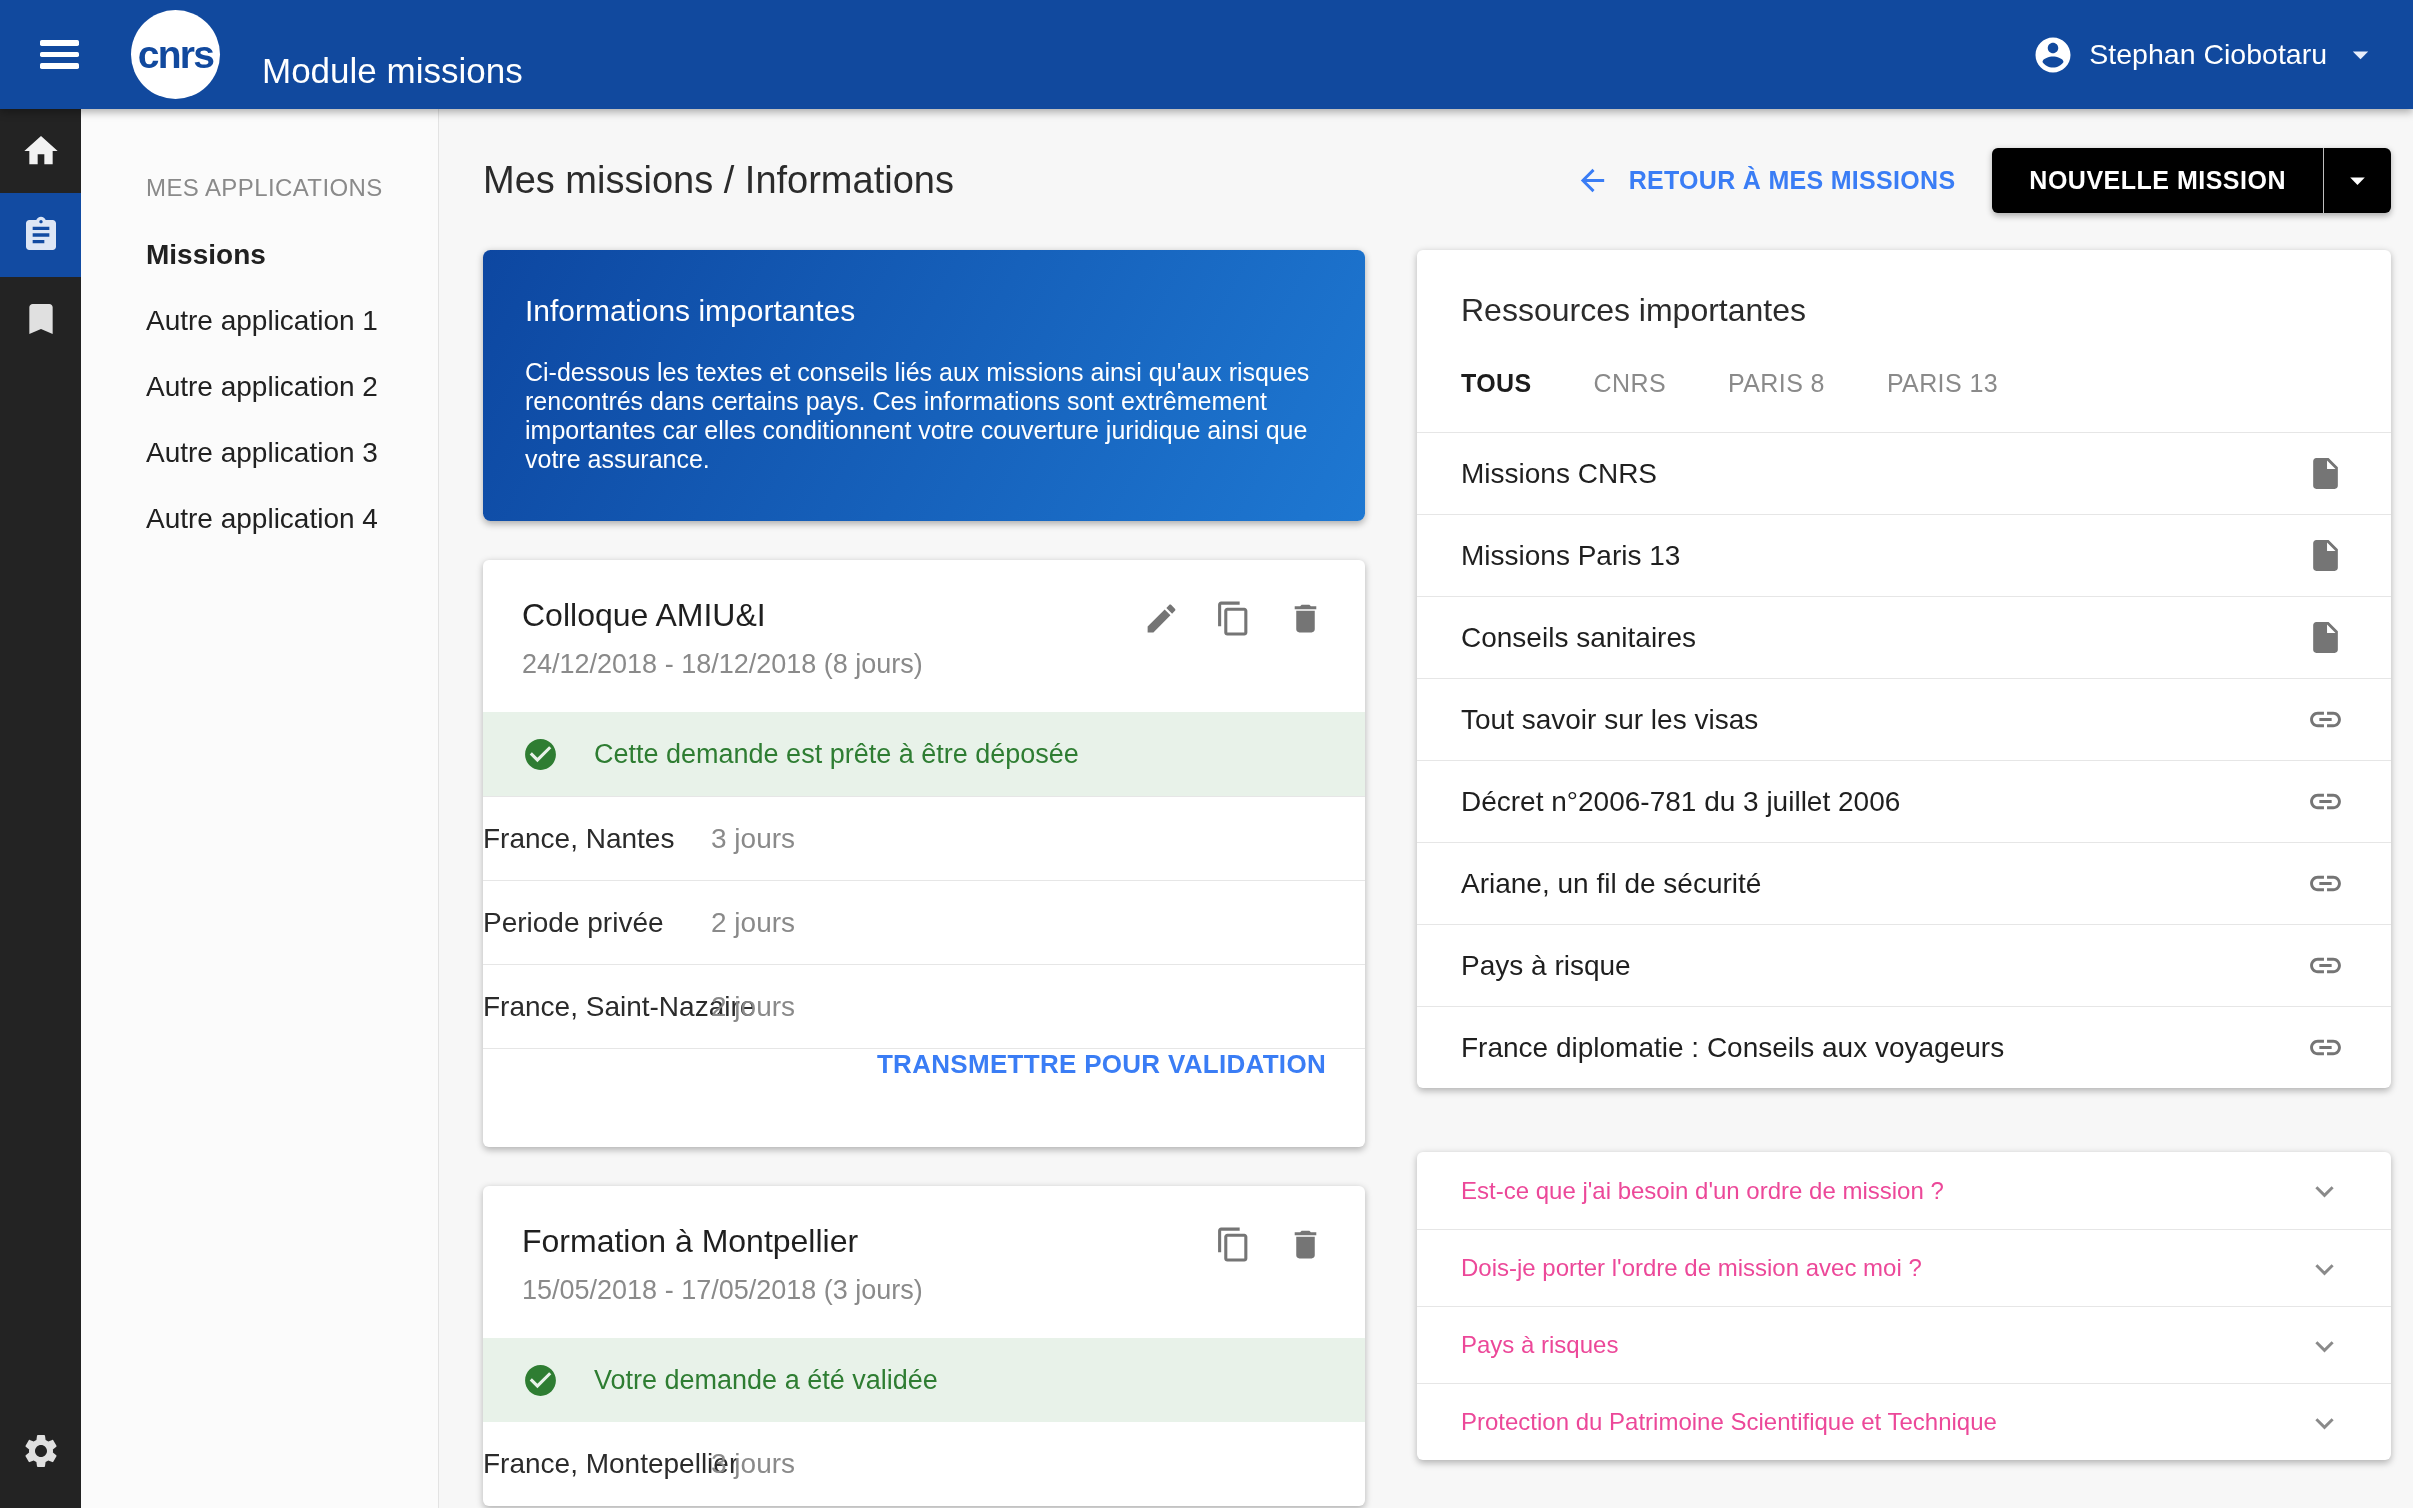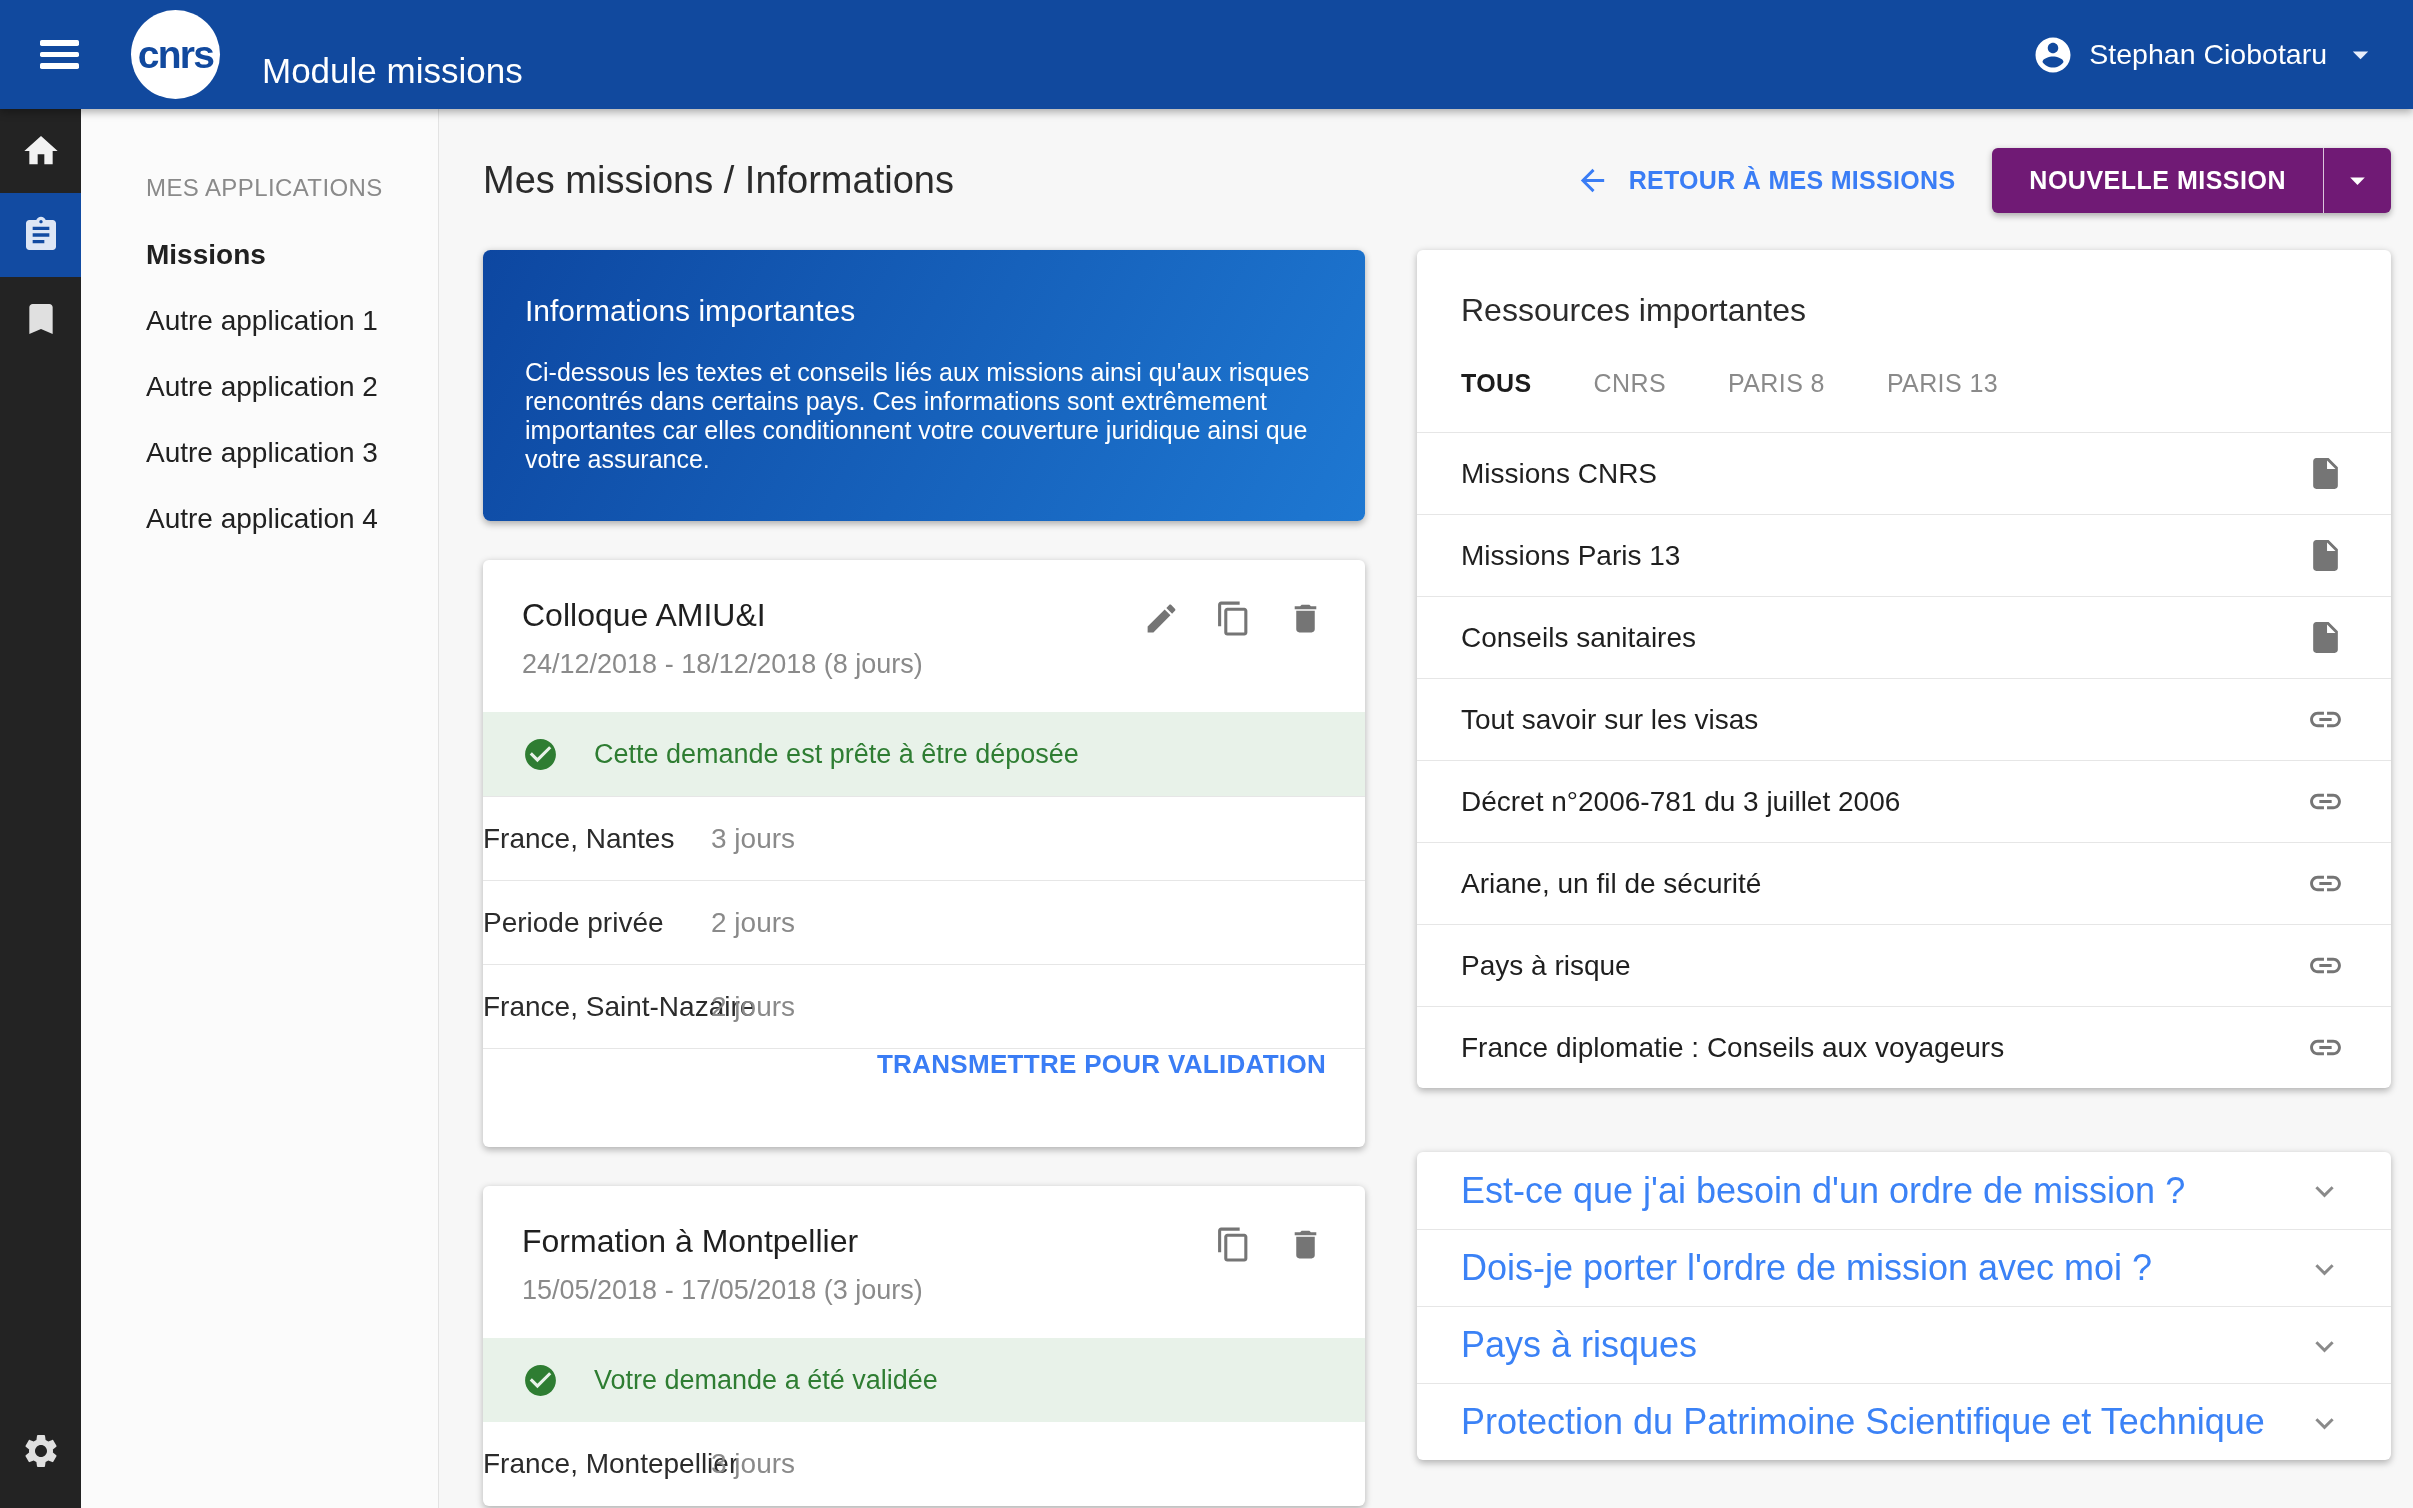--- a/index.html
+++ b/index.html
@@ -43,21 +43,21 @@
   .app-link.active { font-weight:700; }
 
   main { flex:1; padding:39px 22px 0 44px; }
 
   .page-head { display:flex; align-items:center; }
   h1 { font-size:38px; font-weight:400; color:#2b2b2b; }
   .head-actions { margin-left:auto; display:flex; align-items:center; gap:37px; }
   .back-link { display:flex; align-items:center; gap:18.4px; color:#3a7df5;
     font-size:25px; font-weight:600; letter-spacing:0.3px; cursor:pointer; }
   .back-link svg { width:35px; height:35px; fill:#3a7df5; }
-  .split-btn { display:flex; background:#701a75; border-radius:5.9px; overflow:hidden;
+  .split-btn { display:flex; background:#000000; border-radius:5.9px; overflow:hidden;
     box-shadow:0 2.5px 6.7px rgba(0,0,0,.3); cursor:pointer; color:#fff; }
   .split-main { padding:0 37px; height:65px; display:flex; align-items:center;
     font-size:25px; font-weight:600; letter-spacing:0.5px; border-right:1.7px solid rgba(255,255,255,.75); }
   .split-caret { width:67px; display:flex; align-items:center; justify-content:center; }
   .split-caret svg { width:35px; height:35px; fill:#fff; }
 
   .columns { display:flex; margin-top:37px; align-items:flex-start; }
   .col-left { width:882px; }
   .col-right { flex:1; margin-left:52px; }
 
@@ -104,21 +104,21 @@
   .res-row .file-glyph, .res-row .link-glyph { display:none; }
   .res-row.icon-file .file-glyph { display:block; }
   .res-row.icon-link .link-glyph { display:block; }
 
   
   .faq-card { background:#fff; border-radius:5.9px; box-shadow:0 2.5px 7.5px rgba(0,0,0,.28);
     margin-top:64px; }
   .faq-row { height:77px; display:flex; align-items:center; padding:0 47px 0 44px;
     cursor:pointer; }
   .faq-row + .faq-row { border-top:1.7px solid #e6e6e6; }
-  .faq-row .lbl { font-size:36px; color:#3b82f6; font-weight:500; }
+  .faq-row .lbl { font-size:24px; color:#ec4899; font-weight:500; }
   .faq-row svg { margin-left:auto; width:39px; height:39px; stroke:#8a8a8a; fill:none; }
 </style>
 </head>
 <body>
 
 <header class="appbar">
   <div class="menu-btn">
     <span></span>
       <span></span>
       <span></span>

